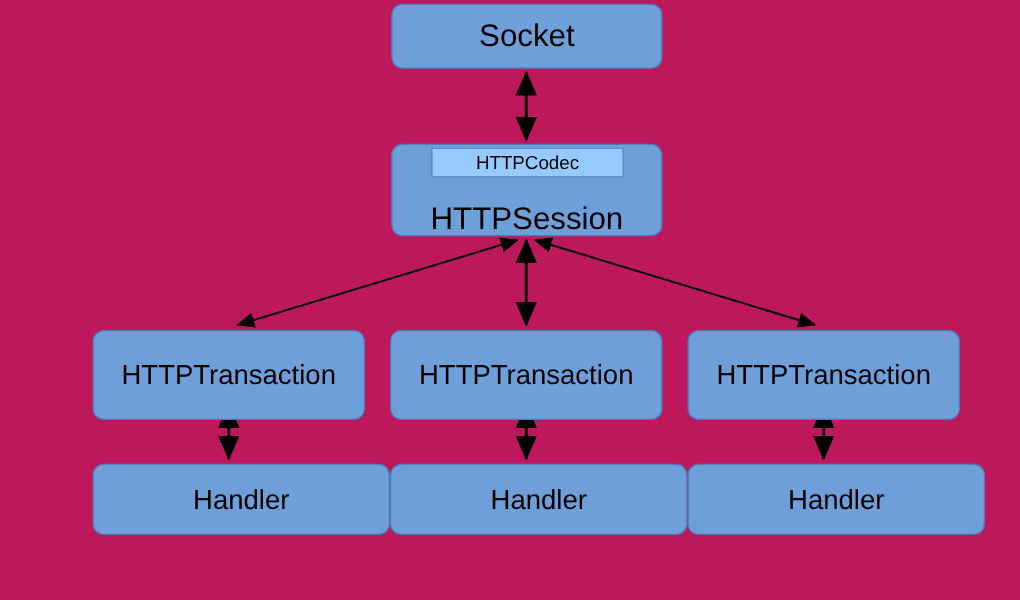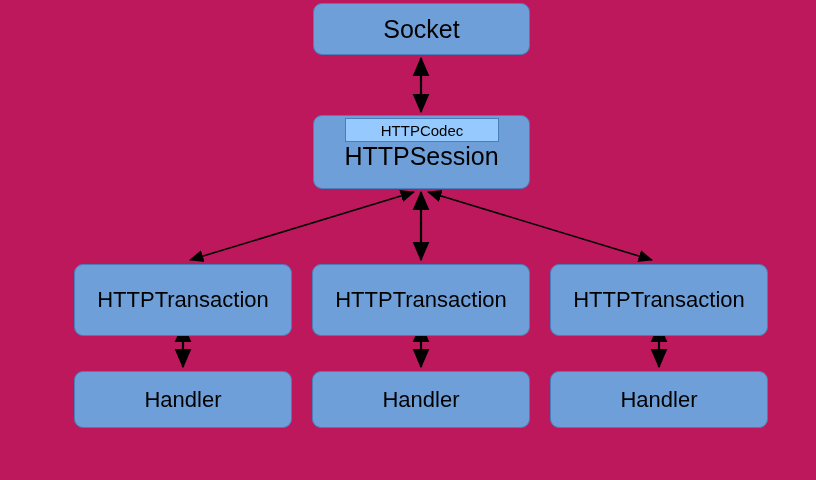--- a/index.html
+++ b/index.html
@@ -86,41 +86,41 @@
     font-size: 15px;
     color: #000000;
   }
   #node-httpsession .session-name {
     position: absolute;
     left: 0;
     top: 28px;
     width: 100%;
     height: 44px;
     display: flex;
-    align-items: flex-start;
+    align-items: flex-end;
     justify-content: center;
     font-size: 25px;
     color: #000000;
   }
 
   
   .transaction-node {
     top: 264px;
     width: 218px;
     height: 72px;
     font-size: 22px;
   }
   #node-transaction-left   { left: 74px;  }
   #node-transaction-middle { left: 312px; }
   #node-transaction-right  { left: 550px; }
 
   
   .handler-node {
     top: 371px;
-    width: 218px;
+    width: 238px;
     height: 57px;
     font-size: 22px;
   }
   #node-handler-left   { left: 74px;  }
   #node-handler-middle { left: 312px; }
   #node-handler-right  { left: 550px; }
 </style>
 </head>
 <body>
 

